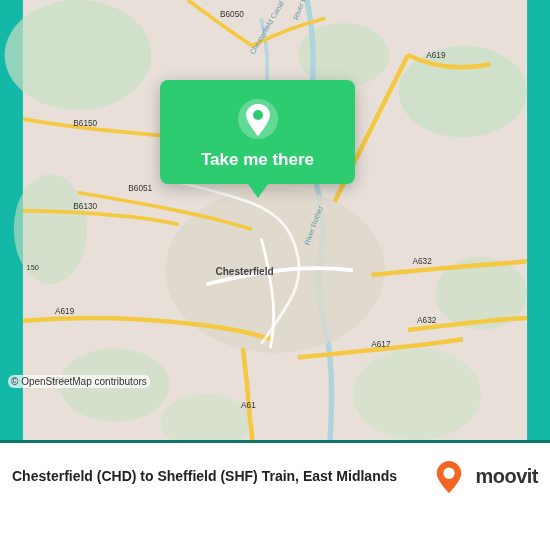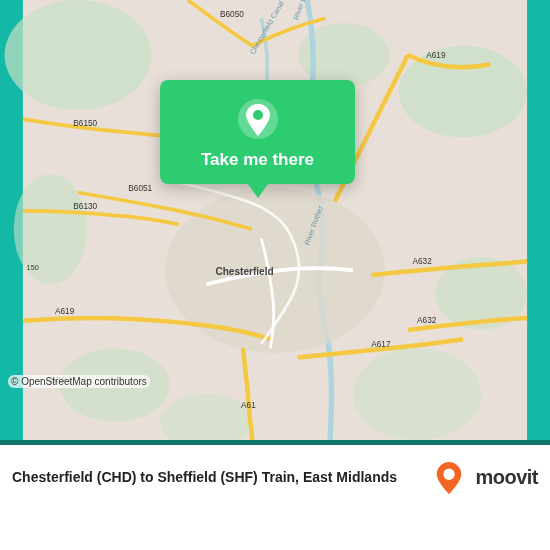--- a/index.html
+++ b/index.html
@@ -65,21 +65,21 @@
       font-size: 17px;
       font-weight: 700;
       white-space: nowrap;
     }
 
     
     #info-bar {
       width: 550px;
       height: 70px;
       background: #fff;
-      border-top: 5px solid #0f766e;
+      border-top: 3px solid #0f766e;
       display: flex;
       align-items: center;
       padding: 0 12px;
       position: relative;
     }
 
     .info-text {
       flex: 1;
     }
 

